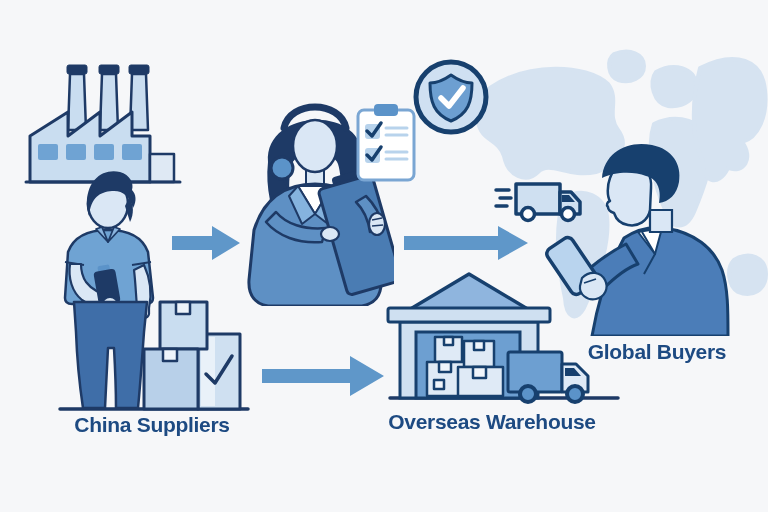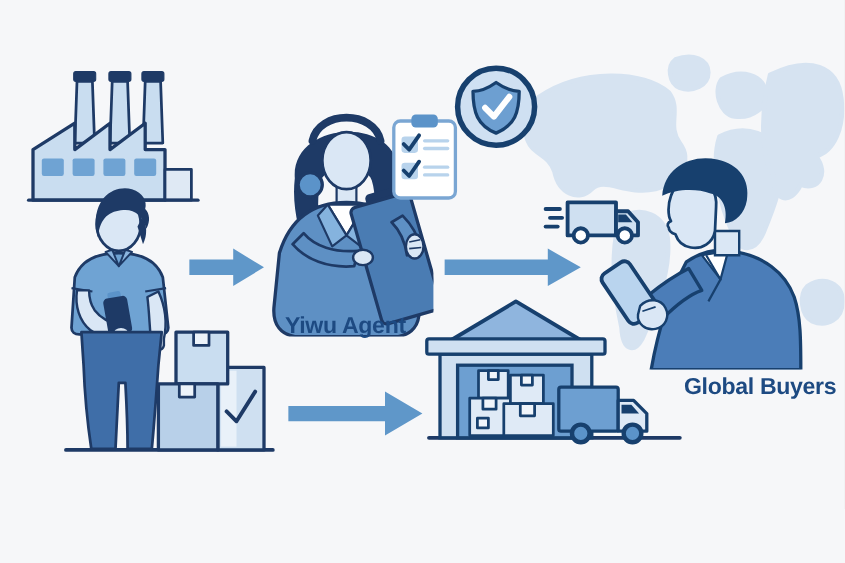--- a/index.html
+++ b/index.html
@@ -238,16 +238,17 @@
   <div class="abs" style="left:504px;top:344px;">
     <svg width="92" height="64" viewBox="0 0 92 64">
       <rect x="4" y="8" width="54" height="40" rx="2" fill="#6d9fd1" stroke="#17406e" stroke-width="3"></rect>
       <path d="M58,20 L72,20 L84,32 L84,48 L58,48 Z" fill="#dfeaf6" stroke="#17406e" stroke-width="3" stroke-linejoin="round"></path>
       <path d="M61,24 L70,24 L77,32 L61,32 Z" fill="#17406e"></path>
       <circle cx="24" cy="50" r="8" fill="#5b93c9" stroke="#17406e" stroke-width="4"></circle>
       <circle cx="71" cy="50" r="8" fill="#5b93c9" stroke="#17406e" stroke-width="4"></circle>
     </svg>
   </div>
 
-  <div class="label" style="left:314px;top:285px;">Yiwu Agent</div>
-  <div class="label" style="left:691px;top:340px;text-align:center;">Global Buyers</div>
+  <div class="label" style="left:152px;top:413px;">China Suppliers</div>
+  <div class="label" style="left:492px;top:410px;">Overseas Warehouse</div>
+  <div class="label" style="left:657px;top:340px;text-align:center;">Global Buyers</div>
 
 </div>
 
 </body></html>

